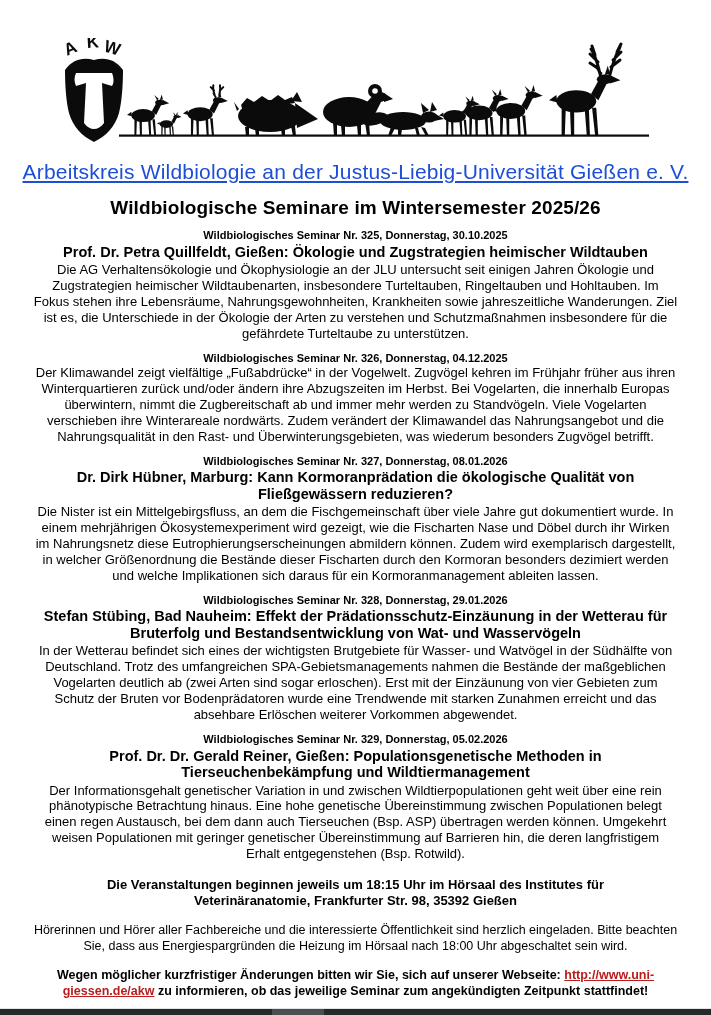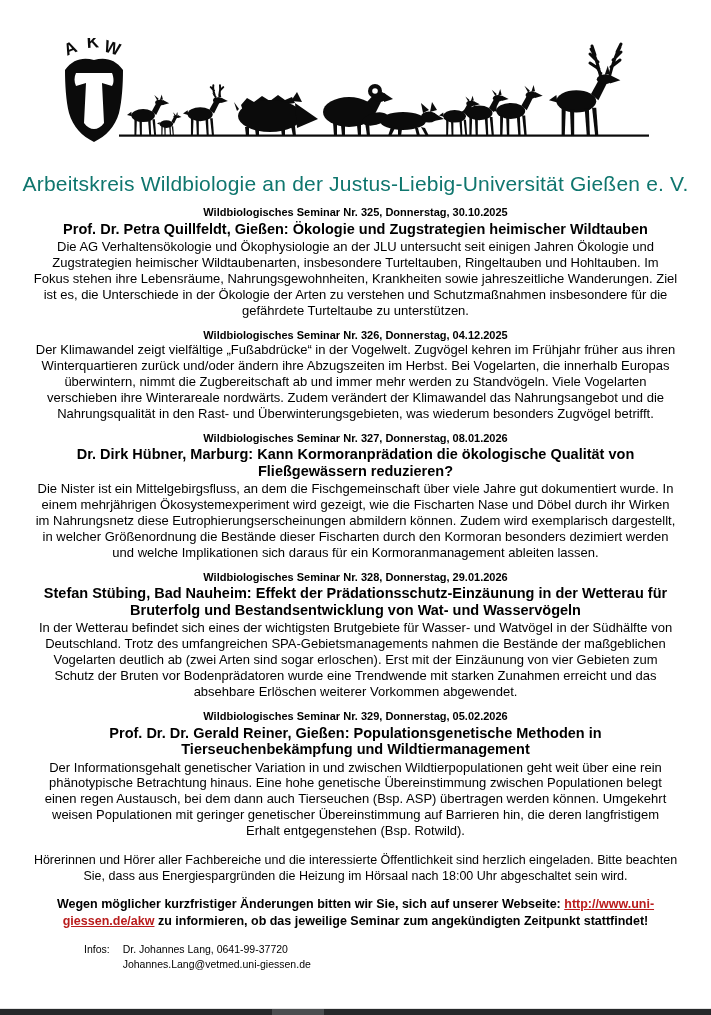--- a/index.html
+++ b/index.html
@@ -21,22 +21,23 @@
   .logo-svg .white { fill: #ffffff; }
   .logo-svg .antler { fill: none; stroke: #0b0b0b; stroke-linecap: round; }
   .logo-svg text {
     font-family: "Liberation Sans", sans-serif;
     font-weight: bold;
     fill: #0b0b0b;
   }
   .org-line {
     font-size: 21px;
     letter-spacing: 0.2px;
-    color: #0f766e;
-    margin-top: 20px;
+    color: #1d4ed8;
+    margin-top: 8px;
+    text-decoration: underline;
   }
   .main-title {
     font-size: 19px;
     font-weight: bold;
     margin-top: 13px;
     letter-spacing: 0.1px;
   }
   .seminars { margin-top: 9px; }
   .sem { margin-top: 10px; }
   .sem-head { font-size: 11px; font-weight: bold; line-height: 1.25; }
@@ -184,20 +185,21 @@
             </g>
           <path class="antler" style="stroke-width:3" d="M540,40 C537,28 536,20 530,11 M538,31 l-9,-6 M537,24 l-8,-8 M534,17 l-3,-9
                    M548,40 C551,28 553,20 559,9 M550,29 l9,-7 M552,22 l8,-8 M556,14 l4,-8"></path>
         </g>
       </g>
     </svg>
   </div>
 
   <div class="org-line">Arbeitskreis Wildbiologie an der Justus-Liebig-Universität Gießen e. V.</div>
 
+  <h1 class="main-title">Wildbiologische Seminare im Wintersemester 2025/26</h1>
 
   <div class="seminars">
 
     <div class="sem">
       <div class="sem-head">Wildbiologisches Seminar Nr. 325, Donnerstag, 30.10.2025</div>
       <div class="sem-title">Prof. Dr. Petra Quillfeldt, Gießen: Ökologie und Zugstrategien heimischer Wildtauben</div>
       <div class="sem-body">Die AG Verhaltensökologie und Ökophysiologie an der JLU untersucht seit einigen Jahren Ökologie und Zugstrategien heimischer Wildtaubenarten, insbesondere Turteltauben, Ringeltauben und Hohltauben. Im Fokus stehen ihre Lebensräume, Nahrungsgewohnheiten, Krankheiten sowie jahreszeitliche Wanderungen. Ziel ist es, die Unterschiede in der Ökologie der Arten zu verstehen und Schutzmaßnahmen insbesondere für die gefährdete Turteltaube zu unterstützen.</div>
     </div>
 
     <div class="sem">
@@ -218,20 +220,21 @@
     </div>
 
     <div class="sem">
       <div class="sem-head">Wildbiologisches Seminar Nr. 329, Donnerstag, 05.02.2026</div>
       <div class="sem-title">Prof. Dr. Dr. Gerald Reiner, Gießen: Populationsgenetische Methoden in Tierseuchenbekämpfung und Wildtiermanagement</div>
       <div class="sem-body">Der Informationsgehalt genetischer Variation in und zwischen Wildtierpopulationen geht weit über eine rein phänotypische Betrachtung hinaus. Eine hohe genetische Übereinstimmung zwischen Populationen belegt einen regen Austausch, bei dem dann auch Tierseuchen (Bsp. ASP) übertragen werden können. Umgekehrt weisen Populationen mit geringer genetischer Übereinstimmung auf Barrieren hin, die deren langfristigem Erhalt entgegenstehen (Bsp. Rotwild).</div>
     </div>
 
   </div>
 
+  <div class="venue">Die Veranstaltungen beginnen jeweils um 18:15 Uhr im Hörsaal des Institutes für Veterinäranatomie, Frankfurter Str. 98, 35392 Gießen</div>
 
   <div class="invitation">Hörerinnen und Hörer aller Fachbereiche und die interessierte Öffentlichkeit sind herzlich eingeladen. Bitte beachten Sie, dass aus Energiespargründen die Heizung im Hörsaal nach 18:00 Uhr abgeschaltet sein wird.</div>
 
   <div class="notice">
     <span>Wegen möglicher kurzfristiger Änderungen bitten wir Sie, sich auf unserer Webseite: </span><a href="#">http://www.uni-</a><br>
     <a href="#">giessen.de/akw</a><span> zu informieren, ob das jeweilige Seminar zum angekündigten Zeitpunkt stattfindet!</span>
   </div>
 
   <div class="footer">
     <div class="footer-left">

